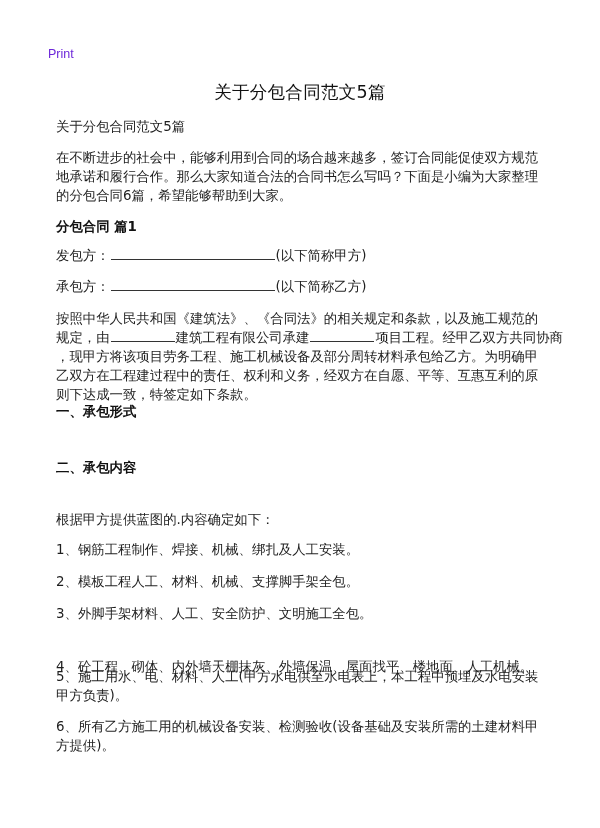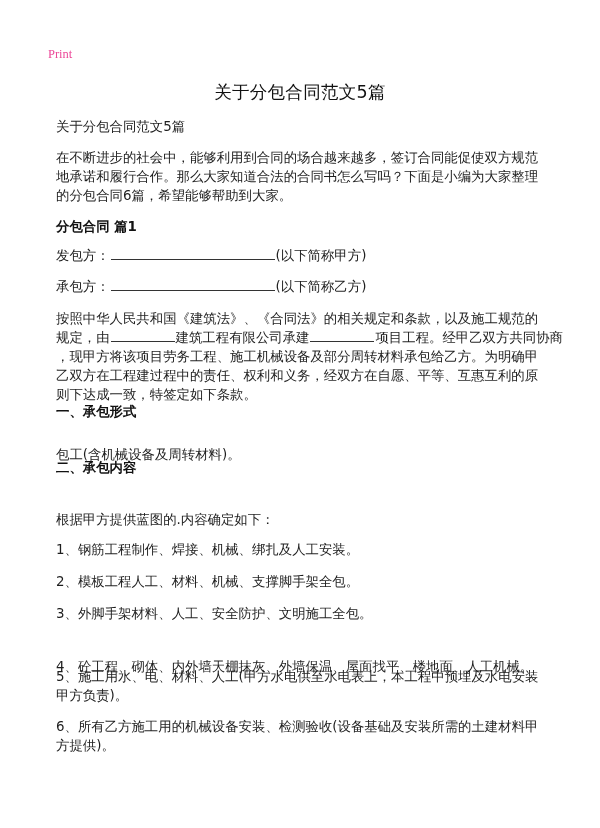--- a/index.html
+++ b/index.html
@@ -3,21 +3,21 @@
 <meta charset="utf-8">
 <style>
   html, body { margin: 0; padding: 0; background: #ffffff; }
   body {
     width: 600px; height: 828px; position: relative; overflow: hidden;
     font-family: "DejaVu Sans", sans-serif; color: #1a1a1a;
   }
   .page { position: absolute; left: 0; top: 0; width: 600px; height: 828px; }
   .print-label {
     position: absolute; left: 48px; top: 47px;
-    font-family: Liberation Serif, serif; font-size: 12.5px; color: #ec4899;
+    font-family: Liberation Sans, sans-serif; font-size: 12.5px; color: #6d28d9;
   }
   .doc-title {
     position: absolute; left: 0; width: 600px; top: 80px; text-align: center;
     font-size: 17.5px; color: #111; letter-spacing: 0.3px;
   }
   .txt { position: absolute; left: 56px; font-size: 13.4px; line-height: 19.6px; color: #1e1e1e; white-space: nowrap; }
   .heading { font-weight: bold; color: #111; }
   .uline {
     display: inline-block; border-bottom: 1.2px solid #333; vertical-align: baseline;
     height: 13px; margin: 0 1px;
@@ -56,21 +56,20 @@
     <div class="txt" style="top:309px;">按照中华人民共和国《建筑法》、《合同法》的相关规定和条款，以及施工规范的</div>
     <div class="txt" style="top:328px;">
       <span>规定，由</span><span class="uline blank-line"></span><span>建筑工程有限公司承建</span><span class="uline blank-line"></span><span>项目工程。经甲乙双方共同协商</span>
     </div>
     <div class="txt" style="top:347px;">，现甲方将该项目劳务工程、施工机械设备及部分周转材料承包给乙方。为明确甲</div>
     <div class="txt" style="top:366px;">乙双方在工程建过程中的责任、权利和义务，经双方在自愿、平等、互惠互利的原</div>
     <div class="txt" style="top:385px;">则下达成一致，特签定如下条款。</div>
   </div>
 
   <div class="txt heading" style="top:402px;text-align:center;">一、承包形式</div>
-  <div class="txt" style="top:445px;">包工(含机械设备及周转材料)。</div>
 
   <div class="txt heading" style="top:458px;">二、承包内容</div>
   <div class="txt" style="top:510px;">根据甲方提供蓝图的.内容确定如下：</div>
 
   <div>
     <div class="txt" style="top:540px;">1、钢筋工程制作、焊接、机械、绑扎及人工安装。</div>
     <div class="txt" style="top:572px;">2、模板工程人工、材料、机械、支撑脚手架全包。</div>
     <div class="txt" style="top:604px;">3、外脚手架材料、人工、安全防护、文明施工全包。</div>
     <div class="txt" style="top:637px;margin-top:20px;">4、砼工程、砌体、内外墙天棚抹灰、外墙保温、屋面找平、楼地面、人工机械。</div>
     <div class="txt" style="top:667px;">5、施工用水、电、材料、人工(甲方水电供至水电表上，本工程中预埋及水电安装</div>

